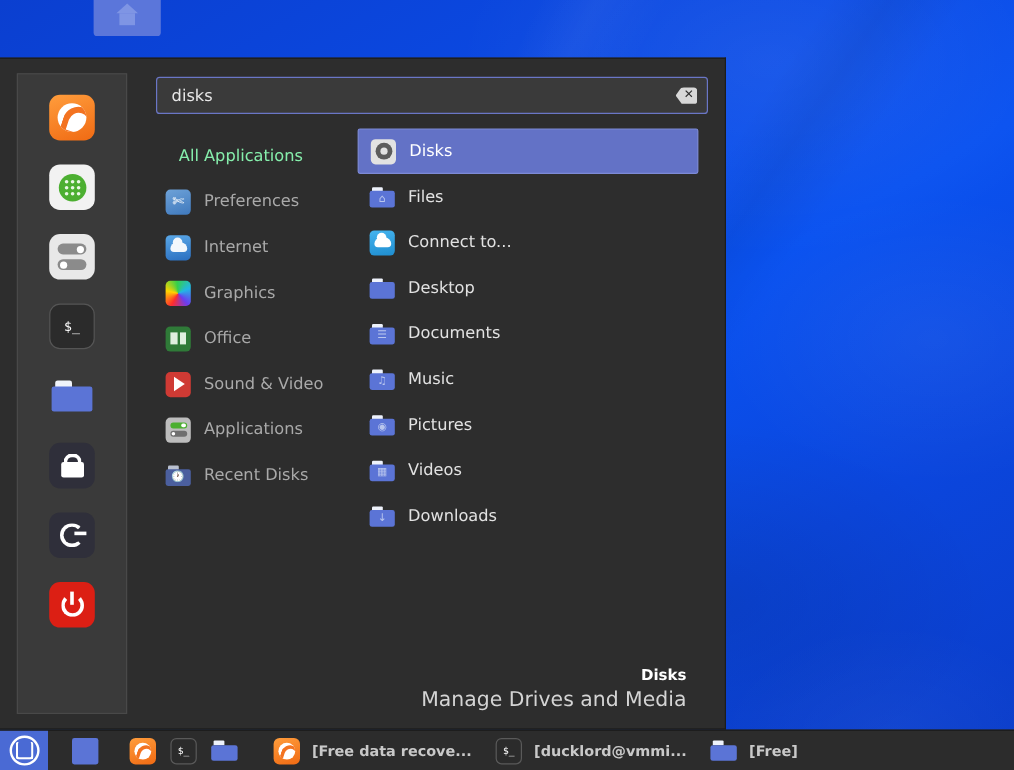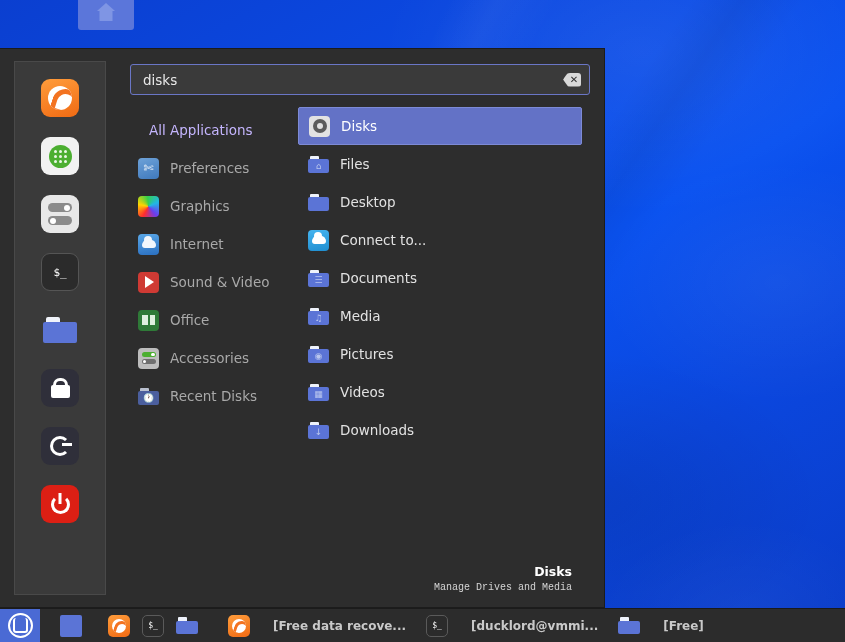--- a/index.html
+++ b/index.html
@@ -123,21 +123,21 @@
     padding-left:4px;
   }
 
   
   #cols{ flex:1; display:flex; padding-left:12px; }
   #cats{ width:168px; padding-top:6px; }
   .cat{ height:38px; display:flex; align-items:center; gap:11px; padding-left:8px; }
   .cat .label{ font-size:13.5px; color:#a9a9a9; }
   .cat.active .label{ color:#ffffff; font-weight:bold; }
   .cat.header{ padding-left:19px; }
-  .cat.header .label{ color:#c4b5fd; }
+  .cat.header .label{ color:#86efac; }
 
   .ci{ width:21px;height:21px;border-radius:4px;position:relative;display:flex;align-items:center;justify-content:center;flex:0 0 21px;}
   .ci-acc{ background:linear-gradient(160deg,#6ea2d8,#3f79bd); color:#fff; font-size:12px; }
   .ci-games{ background:#2c2c2c; border:1px solid #4a4a4a; }
   .ci-games .inv{ width:13px;height:9px;background:#e6e6e6;
     clip-path:polygon(18% 0,82% 0,100% 30%,100% 100%,75% 100%,75% 75%,25% 75%,25% 100%,0 100%,0 30%); }
   .ci-gfx{ background:conic-gradient(from 210deg,#ff2d2d,#ffd400,#35d04a,#22b6e6,#6a3df0,#ff2d2d); }
   .ci-net{ background:linear-gradient(170deg,#5aa8e8,#2a6fc0); }
   .ci-net .cld{ width:14px;height:8px;background:#f2f7fc;border-radius:7px 7px 4px 4px;position:relative;}
   .ci-net .cld::before{content:"";position:absolute;left:2px;top:-4px;width:8px;height:8px;background:#f2f7fc;border-radius:50%;}
@@ -174,21 +174,21 @@
   .ri-cloud{ background:linear-gradient(170deg,#45b4ef,#1f8ed0); border-radius:4px; }
   .ri-cloud .cld{ width:14px;height:8px;background:#fff;border-radius:7px 7px 4px 4px;position:relative;}
   .ri-cloud .cld::before{content:"";position:absolute;left:2px;top:-4px;width:8px;height:8px;background:#fff;border-radius:50%;}
   .ri-usb{ }
   .ri-usb .stick{ width:10px;height:19px;background:#f0f0f0;border-radius:2px;position:relative;}
   .ri-usb .stick::before{content:"";position:absolute;left:2px;top:2px;width:6px;height:4px;background:#555;border-radius:1px;}
 
   
   #foot{ text-align:right; padding:0 18px 14px 0; }
   #foot .t{ font-size:12.5px; font-weight:bold; color:#ffffff; }
-  #foot .s{ font-size:10px; color:#d4d4d4; margin-top:3px;font-family:Liberation Mono, monospace; }
+  #foot .s{ font-size:17px; color:#d4d4d4; margin-top:3px; }
 
   
   #taskbar{
     position:absolute; left:0; bottom:0; width:845px; height:34px;
     background:#2c2c2c; border-top:1px solid #1b1b1b;
     display:flex; align-items:center;
   }
   #mintbtn{ width:40px;height:34px;background:#4a6ad4;display:flex;align-items:center;justify-content:center; }
   #mintbtn .logo{ width:25px;height:25px;border-radius:50%;border:2.5px solid #fff;
     display:flex;align-items:center;justify-content:center; }
@@ -200,21 +200,21 @@
   .tb-ff .ball{ width:14px;height:14px;border-radius:50%;background:#fff;position:relative;overflow:hidden;}
   .tb-ff .ball::before{content:"";position:absolute;left:2px;top:2px;width:10px;height:10px;
     border-radius:50% 50% 50% 10%;border:3px solid #f37321;border-right-color:transparent;transform:rotate(18deg);}
   .tb-term{ background:#2b2b2b;border:1px solid #5a5a5a; }
   .tb-term span{ color:#fff;font-family:"DejaVu Sans Mono",monospace;font-size:8px;line-height:1; }
   .tb-fold{ background:transparent; }
   .tb-fold .f{ position:relative;width:22px;height:17px; }
   .tb-fold .f .tb2{ position:absolute;left:2px;top:0;width:9px;height:4px;background:#eef2fb;border-radius:1px 1px 0 0;}
   .tb-fold .f .bd{ position:absolute;left:0;top:3.5px;width:22px;height:13.5px;background:#5b74d6;border-radius:2px;}
   .tb-sep{ width:14px; }
-  .tb-task{ height:34px; display:flex; align-items:center; gap:23px; padding:0 10px; }
+  .tb-task{ height:34px; display:flex; align-items:center; gap:10px; padding:0 10px; }
   .tb-task .txt{ font-size:12px; font-weight:bold; color:#c9c9c9; white-space:nowrap; }
 </style>
 </head>
 <body>
 
 <div id="desktop">
   <div id="desk-icon">
     <div class="dfolder">
       <div class="body"></div>
       <div class="house"></div>
@@ -300,54 +300,54 @@
 
       <div id="cats">
         <div class="cat header">
           <span class="label">All Applications</span>
         </div>
         <div class="cat">
           <span class="ci ci-acc">✄</span>
           <span class="label">Preferences</span>
         </div>
         <div class="cat">
-          <span class="ci ci-gfx"></span>
-          <span class="label">Graphics</span>
-        </div>
-        <div class="cat">
           <span class="ci ci-net">
               <i class="cld"></i>
             </span>
           <span class="label">Internet</span>
         </div>
         <div class="cat">
+          <span class="ci ci-gfx"></span>
+          <span class="label">Graphics</span>
+        </div>
+        <div class="cat">
+          <span class="ci ci-off">
+              <span class="dd">
+                <i></i>
+                <i></i>
+              </span>
+            </span>
+          <span class="label">Office</span>
+        </div>
+        <div class="cat">
           <span class="ci ci-snd">
               <i class="tri"></i>
             </span>
           <span class="label">Sound &amp; Video</span>
         </div>
         <div class="cat">
-          <span class="ci ci-off">
-              <span class="dd">
-                <i></i>
-                <i></i>
-              </span>
-            </span>
-          <span class="label">Office</span>
-        </div>
-        <div class="cat">
           <span class="ci ci-pref">
             <span class="sw on r">
                 <i></i>
               </span>
               <span class="sw l">
                 <i></i>
               </span>
           </span>
-          <span class="label">Accessories</span>
+          <span class="label">Applications</span>
         </div>
         <div class="cat">
           <span class="ci ci-recent">
             <span class="fld dim">
                 <span class="tb"></span>
                 <span class="bd"></span>
                 <span class="glyph">🕐</span>
               </span>
           </span>
           <span class="label">Recent Disks</span>
@@ -365,53 +365,53 @@
           <span class="ri">
             <span class="fld">
                 <span class="tb"></span>
                 <span class="bd"></span>
                 <span class="glyph">⌂</span>
               </span>
           </span>
           <span class="label">Files</span>
         </div>
         <div class="row">
-          <span class="ri">
-            <span class="fld">
-                <span class="tb"></span>
-                <span class="bd"></span>
-              </span>
-          </span>
-          <span class="label">Desktop</span>
-        </div>
-        <div class="row">
           <span class="ri ri-cloud">
               <i class="cld"></i>
             </span>
           <span class="label">Connect to...</span>
         </div>
         <div class="row">
           <span class="ri">
             <span class="fld">
                 <span class="tb"></span>
                 <span class="bd"></span>
+              </span>
+          </span>
+          <span class="label">Desktop</span>
+        </div>
+        <div class="row">
+          <span class="ri">
+            <span class="fld">
+                <span class="tb"></span>
+                <span class="bd"></span>
                 <span class="glyph">☰</span>
               </span>
           </span>
           <span class="label">Documents</span>
         </div>
         <div class="row">
           <span class="ri">
             <span class="fld">
                 <span class="tb"></span>
                 <span class="bd"></span>
                 <span class="glyph">♫</span>
               </span>
           </span>
-          <span class="label">Media</span>
+          <span class="label">Music</span>
         </div>
         <div class="row">
           <span class="ri">
             <span class="fld">
                 <span class="tb"></span>
                 <span class="bd"></span>
                 <span class="glyph">◉</span>
               </span>
           </span>
           <span class="label">Pictures</span>

